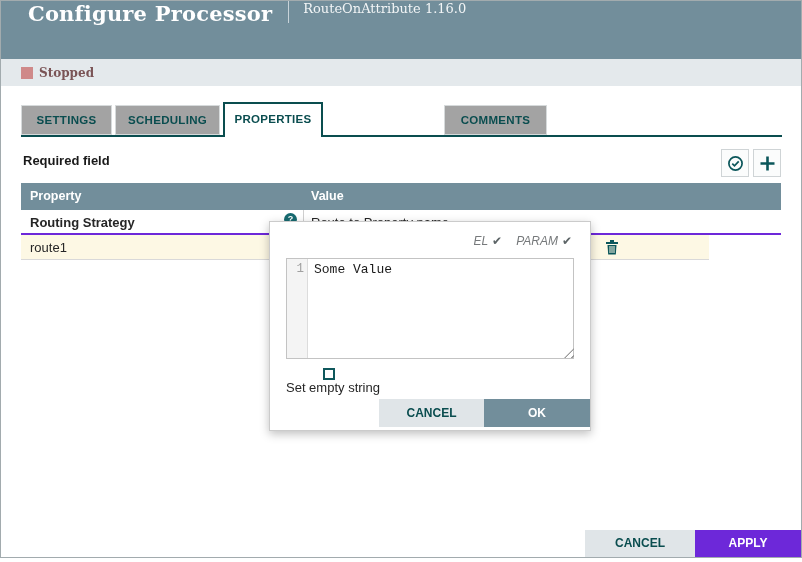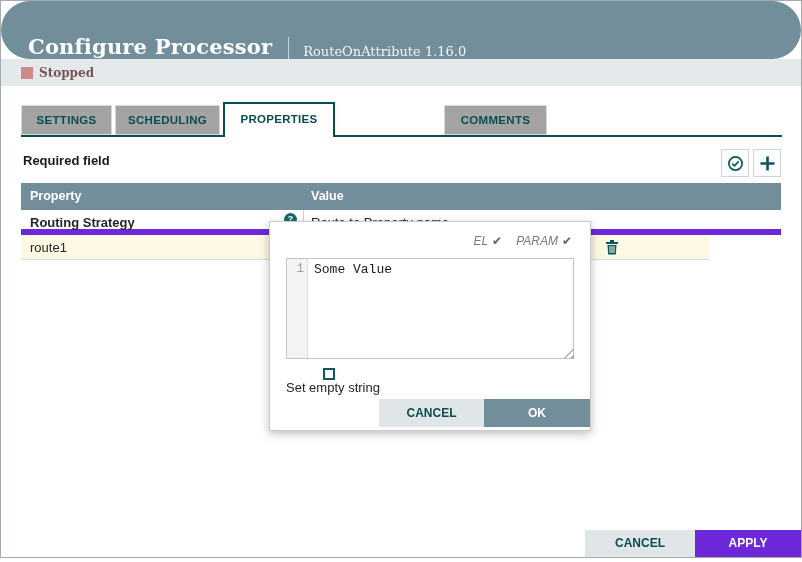--- a/index.html
+++ b/index.html
@@ -4,21 +4,21 @@
 <style>
   * { margin:0; padding:0; box-sizing:border-box; }
   html,body { background:#ffffff; }
   body { font-family:"Liberation Sans", sans-serif; width:802px; height:562px; position:relative; }
 
   .dialog { position:absolute; left:0; top:0; width:802px; height:558px;
             border:1px solid #a2abae; background:#ffffff; overflow:hidden; }
 
   
   .hdr { position:absolute; left:0; top:0; width:100%; height:58px; background:#728e9b;
-         display:flex; align-items:flex-end; padding-left:27px;border-radius:29px; }
+         display:flex; align-items:flex-start; padding-left:27px; }
   .hdr-title { font-family:"DejaVu Serif", serif; font-weight:bold; font-size:21px; color:#ffffff; letter-spacing:.2px; }
   .hdr-sep { width:1px; height:22px; background:#c8d3d9; margin:0 14px 0 16px; }
   .hdr-sub { font-family:"DejaVu Serif", serif; font-size:13px; color:#f2f5f6; }
 
   
   .status { position:absolute; left:0; top:58px; width:100%; height:27px; background:#e4e9ec;
             display:flex; align-items:center; padding-left:20px; }
   .status-sq { width:12px; height:12px; background:#cf8989; margin-right:6px; }
   .status-txt { font-family:"DejaVu Serif", serif; font-weight:bold; font-size:12px; color:#7a5456; }
 
@@ -34,21 +34,21 @@
 
   
   .icon-btn { position:absolute; top:148px; width:28px; height:28px; background:#fbfcfc;
               border:1px solid #cfd4d6; display:flex; align-items:center; justify-content:center; cursor:pointer; }
 
   
   .tbl-head { position:absolute; left:20px; top:182px; width:760px; height:27px; background:#728e9b; }
   .tbl-head .c1 { position:absolute; left:9px; top:0; line-height:27px; color:#fff; font-size:12.5px; font-weight:bold; }
   .tbl-head .c2 { position:absolute; left:290px; top:0; line-height:27px; color:#fff; font-size:12.5px; font-weight:bold; }
   .row1 { position:absolute; left:20px; top:209px; width:760px; height:25px; background:#ffffff;
-          border-bottom:6px solid #6d28d9; }
+          border-bottom:2px solid #6d28d9; }
   .row1 .pname { position:absolute; left:9px; top:0; line-height:25px; font-size:13px; font-weight:bold; color:#262626; }
   .help-circ { position:absolute; left:263px; top:3px; width:13px; height:13px; border-radius:50%;
                background:#176a70; color:#fff; font-size:9px; font-weight:bold; text-align:center; line-height:13px; cursor:pointer; }
   .col-div { position:absolute; left:282px; top:0; width:1px; height:25px; background:#cfcfcf; }
   .row1 .pval { position:absolute; left:290px; top:0; line-height:25px; font-size:13px; color:#262626; cursor:pointer; }
   .row2 { position:absolute; left:20px; top:234px; width:688px; height:25px; background:#fdf8e4;
           border-bottom:1px solid #d9d9d9; }
   .row2 .pname { position:absolute; left:9px; top:0; line-height:25px; font-size:13px; color:#262626; }
   .trash-btn { position:absolute; left:584px; top:5px; width:14px; height:15px; cursor:pointer; }
 
@@ -93,21 +93,21 @@
     <span class="hdr-sub">RouteOnAttribute 1.16.0</span>
   </div>
 
   <div class="status">
     <span class="status-sq"></span>
     <span class="status-txt">Stopped</span>
   </div>
 
   <div class="tab" style="left:20px; width:91px;">SETTINGS</div>
   <div class="tab" style="left:114px; width:105px;">SCHEDULING</div>
-  <div class="tab active" style="left:222px; width:112px;">PROPERTIES</div>
+  <div class="tab active" style="left:222px; width:100px;">PROPERTIES</div>
   <div class="tab" style="left:443px; width:103px;">COMMENTS</div>
   <div class="tab-underline"></div>
 
   <div class="required">Required field</div>
 
   <div class="icon-btn" style="right:52px;">
     <svg width="17" height="17" viewBox="0 0 17 17">
       <circle cx="8.5" cy="8.5" r="6.6" fill="none" stroke="#0b565a" stroke-width="1.7"></circle>
       <path d="M5.3 8.6l2.2 2.2 4.2-4.4" fill="none" stroke="#0b565a" stroke-width="1.7"></path>
     </svg>

